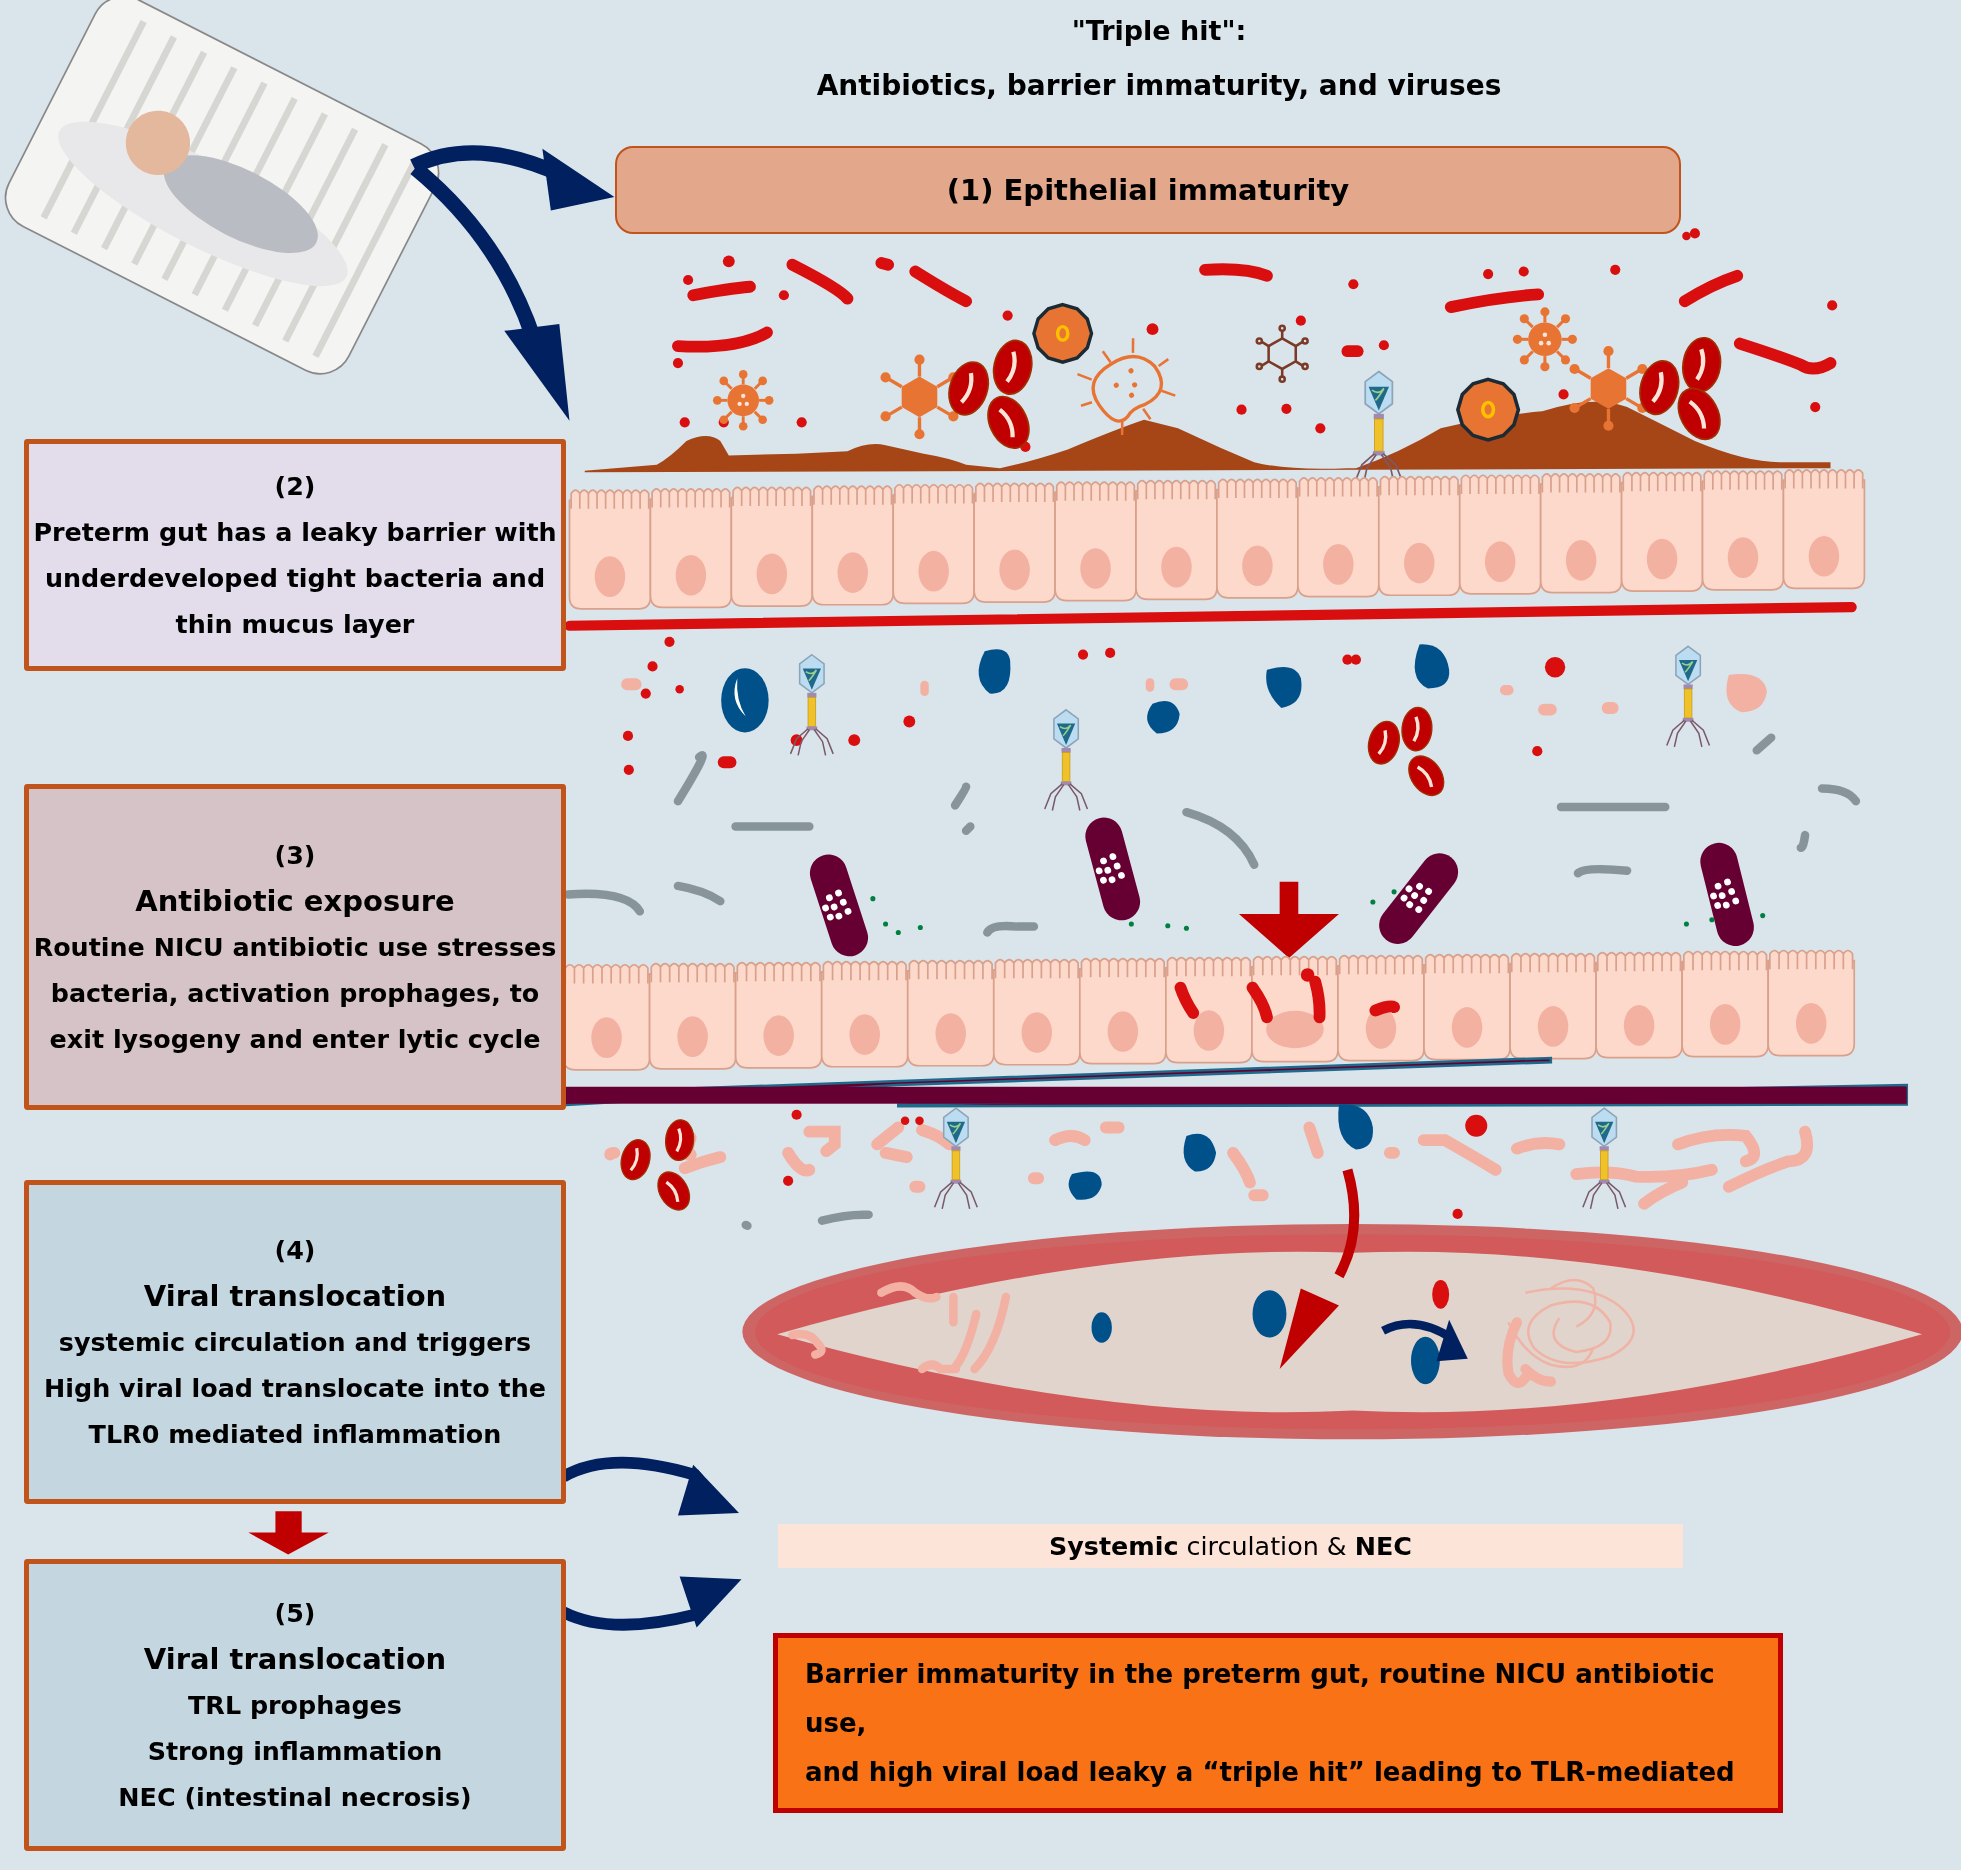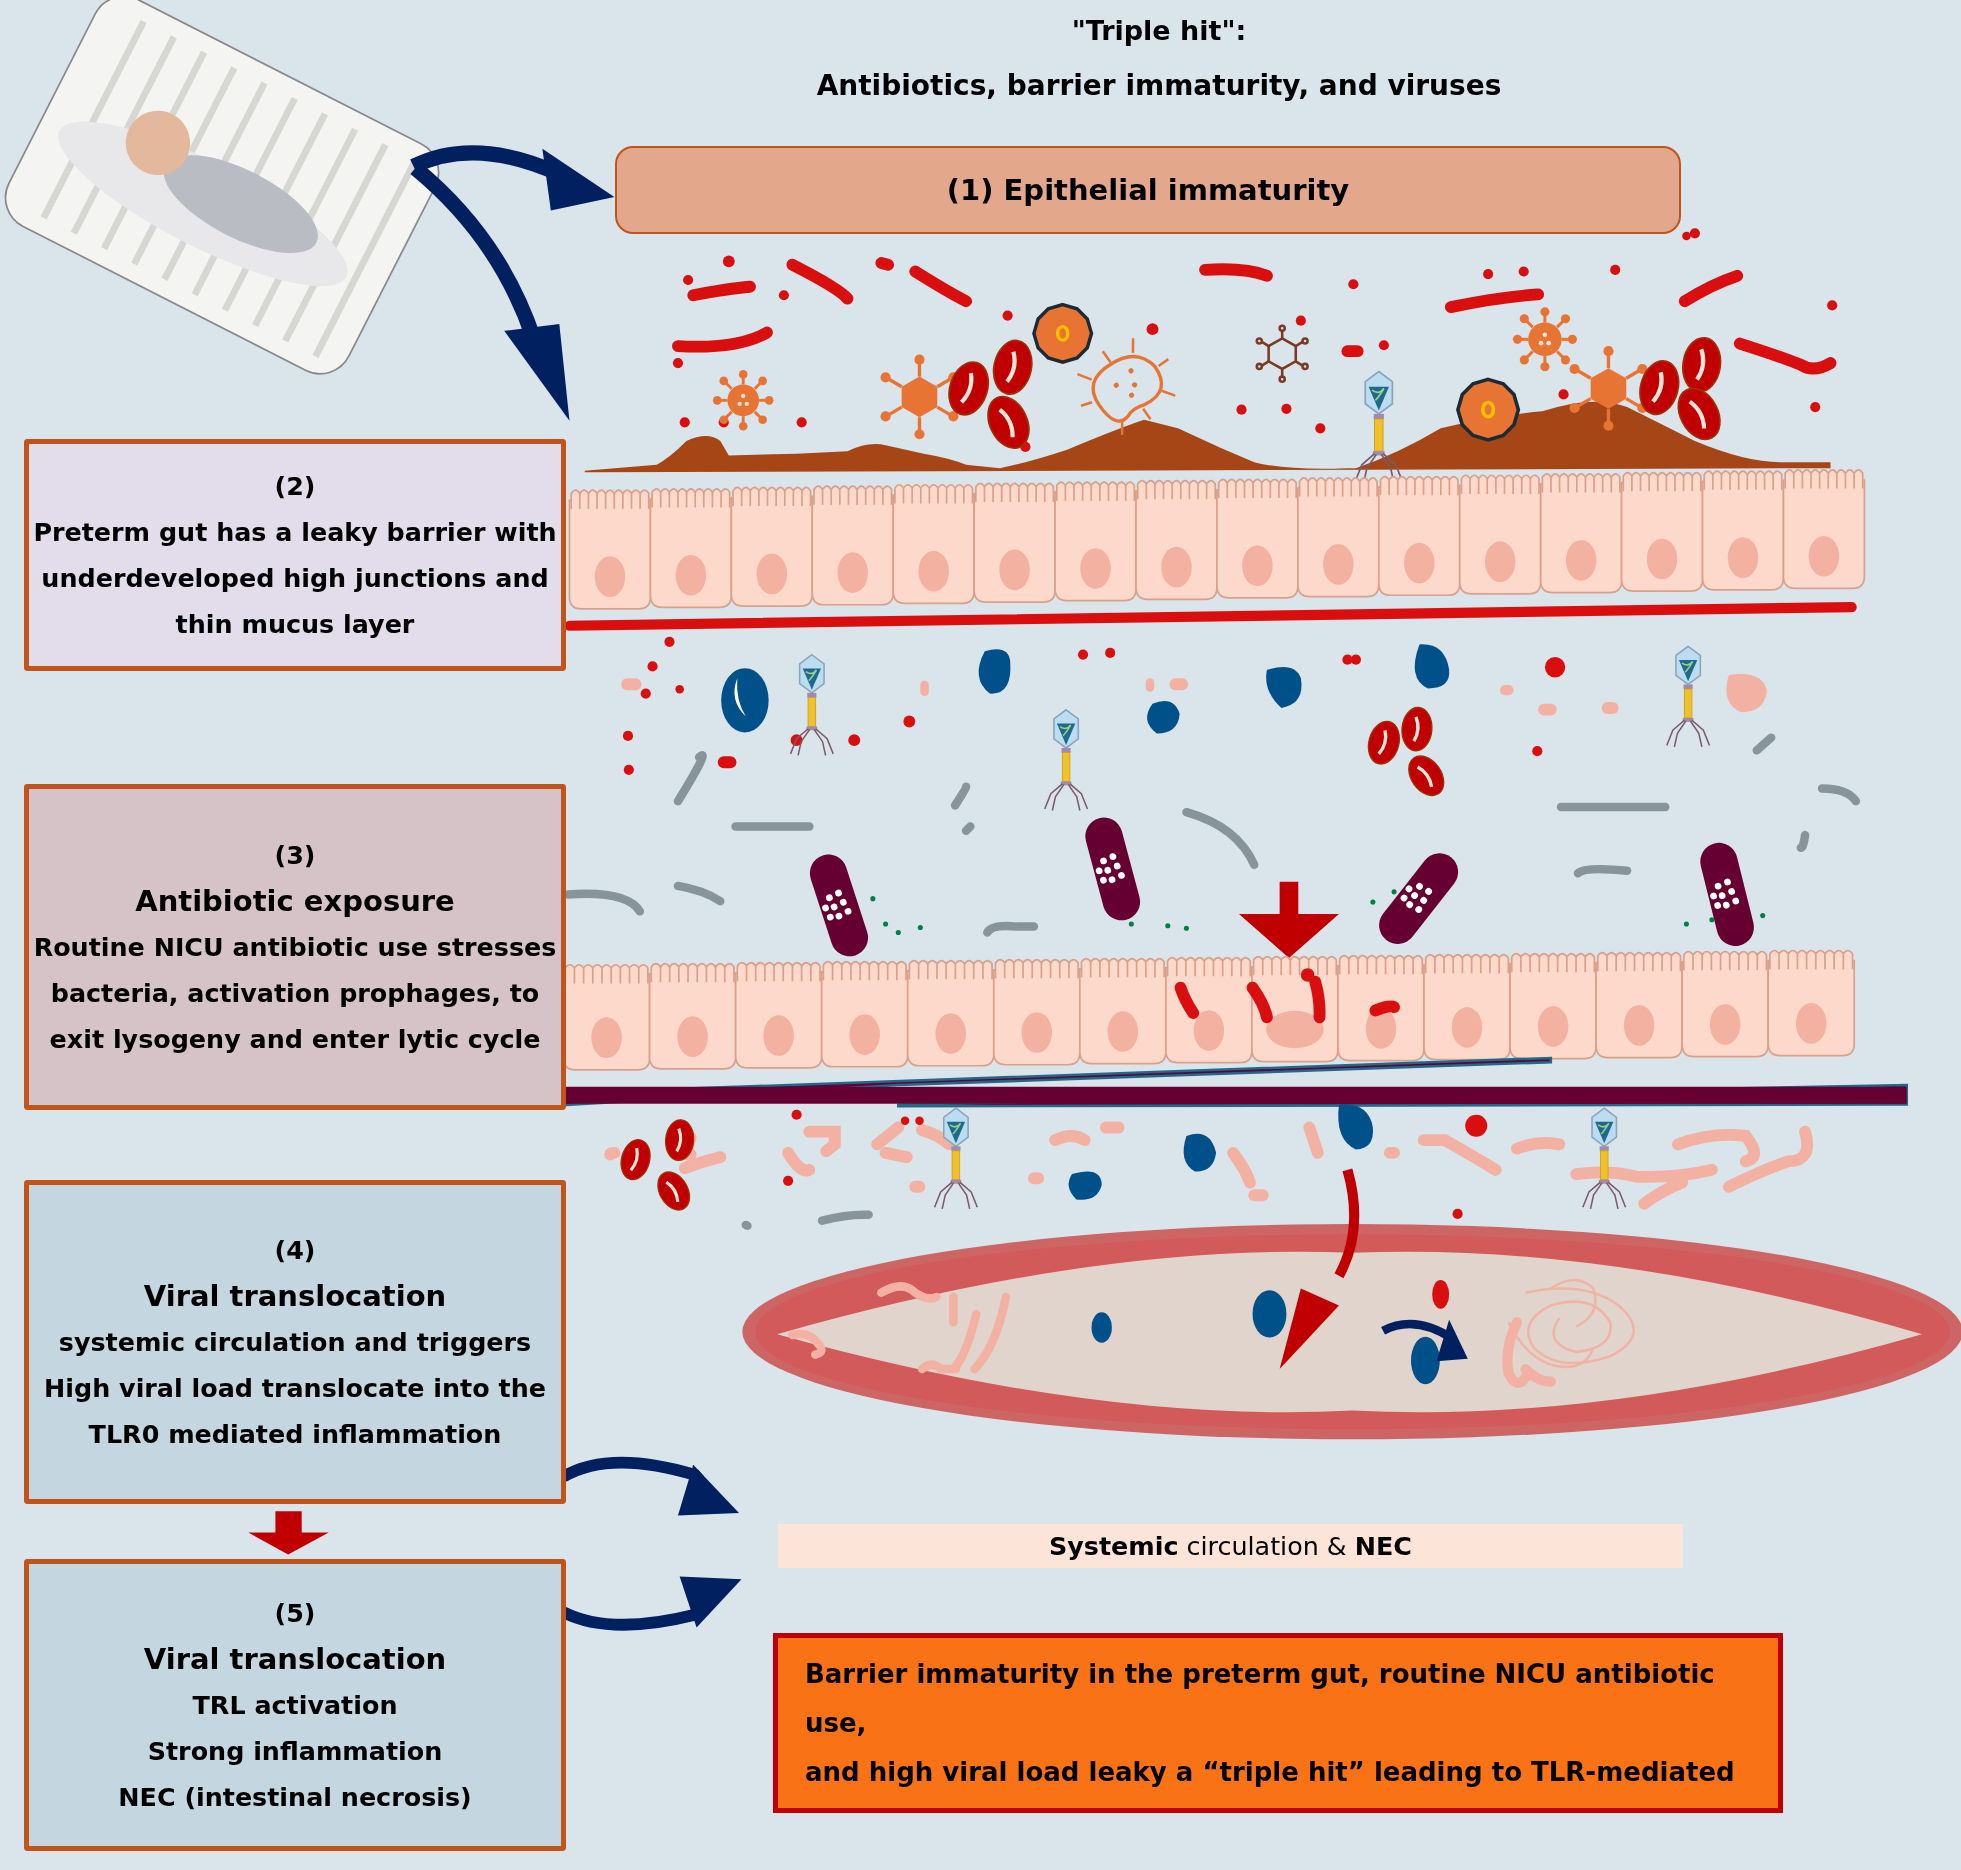--- a/index.html
+++ b/index.html
@@ -571,21 +571,21 @@
 <div class="title t1">"Triple hit":</div>
 <div class="title t2">Antibiotics, barrier immaturity, and viruses</div>
 
 <div class="banner">
   <span>(1) Epithelial immaturity</span>
 </div>
 
 <div class="box box2">
   <div>(2)</div>
   <div>Preterm gut has a leaky barrier with</div>
-  <div>underdeveloped high junctions and</div>
+  <div>underdeveloped tight bacteria and</div>
   <div>thin mucus layer</div>
 </div>
 
 <div class="box box3">
   <div>(3)</div>
   <div class="big">Antibiotic exposure</div>
   <div>Routine NICU antibiotic use stresses</div>
   <div>bacteria, activation prophages, to</div>
   <div>exit lysogeny and enter lytic cycle</div>
 </div>
@@ -594,21 +594,21 @@
   <div>(4)</div>
   <div class="big">Viral translocation</div>
   <div>systemic circulation and triggers</div>
   <div>High viral load translocate into the</div>
   <div>TLR0 mediated inflammation</div>
 </div>
 
 <div class="box box5">
   <div>(5)</div>
   <div class="big">Viral translocation</div>
-  <div>TRL activation</div>
+  <div>TRL prophages</div>
   <div>Strong inflammation</div>
   <div>NEC (intestinal necrosis)</div>
 </div>
 
 <div class="sys">
   <b>Systemic</b>
     <span style="white-space:pre"> circulation &amp; </span>
     <b>NEC</b>
 </div>
 

